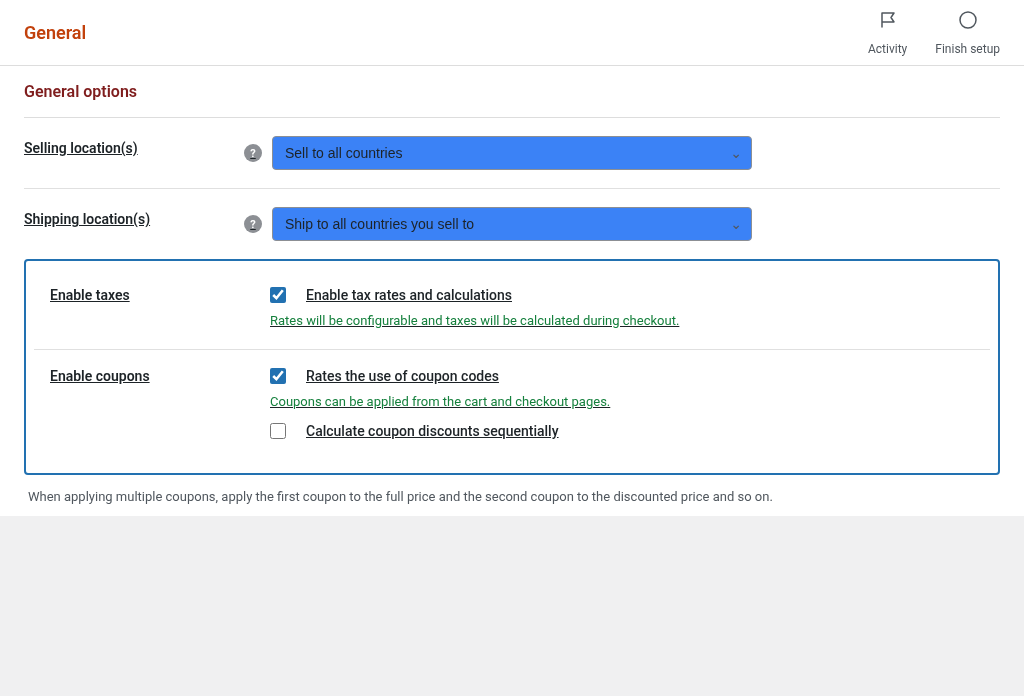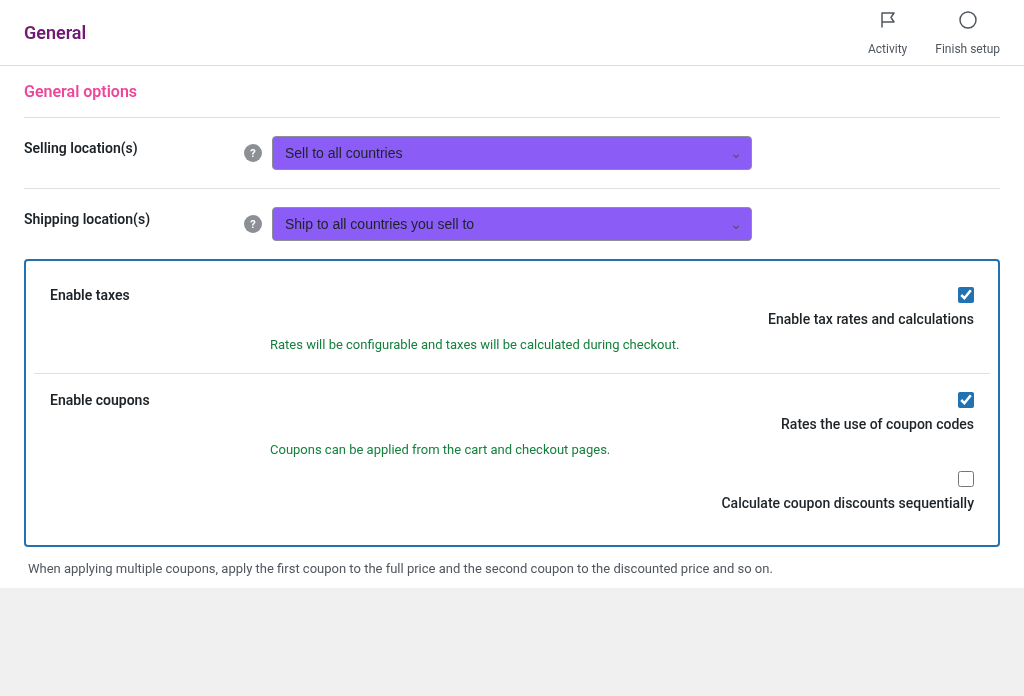--- a/index.html
+++ b/index.html
@@ -17,21 +17,21 @@
       border-bottom: 1px solid #ddd;
       display: flex;
       align-items: center;
       justify-content: space-between;
       padding: 0 24px;
       height: 66px;
     }
     .header-title {
       font-size: 18px;
       font-weight: 600;
-      color: #701a75;
+      color: #c2410c;
     }
     .header-actions {
       display: flex;
       align-items: center;
       gap: 28px;
     }
     .header-action {
       display: flex;
       flex-direction: column;
       align-items: center;
@@ -41,30 +41,31 @@
       font-size: 12px;
     }
     .header-action svg {
       width: 20px;
       height: 20px;
     }
 
     .section-title {
       font-size: 16px;
       font-weight: 600;
-      color: #ec4899;
+      color: #7f1d1d;
       padding: 16px 0 16px 0;
       border-bottom: 1px solid #ddd;
       margin-bottom: 0;
     }
 
     
     .form-table {
       width: 100%;
       border-collapse: collapse;
+      text-decoration: underline;
     }
     .form-table tr {
       border-bottom: 1px solid #e0e0e0;
     }
     .form-table tr:last-child {
       border-bottom: none;
     }
     .form-table th {
       text-align: left;
       font-weight: 600;
@@ -101,21 +102,21 @@
       flex-shrink: 0;
     }
 
     .select-wrapper {
       position: relative;
       display: inline-block;
     }
     .form-select {
       appearance: none;
       -webkit-appearance: none;
-      background: #8b5cf6;
+      background: #3b82f6;
       border: 1px solid #8c8f94;
       border-radius: 4px;
       padding: 8px 36px 8px 12px;
       font-size: 14px;
       color: #1d2327;
       width: 480px;
       cursor: pointer;
     }
     .select-arrow {
       position: absolute;
@@ -140,24 +141,23 @@
       border-bottom: none;
     }
     .highlight-box .form-table th,
     .highlight-box .form-table td {
       padding: 18px 16px;
     }
 
     
     .checkbox-row {
       display: flex;
-      align-items: flex-end;
-      gap: 8px;
+      align-items: flex-start;
+      gap: 20px;
       margin-bottom: 8px;
-      flex-direction: column;
     }
     .checkbox-row input[type="checkbox"] {
       width: 16px;
       height: 16px;
       accent-color: #2271b1;
       cursor: pointer;
       flex-shrink: 0;
     }
     .checkbox-label {
       font-size: 14px;

